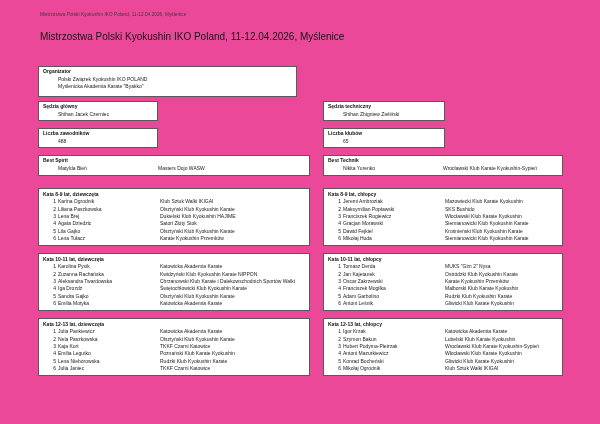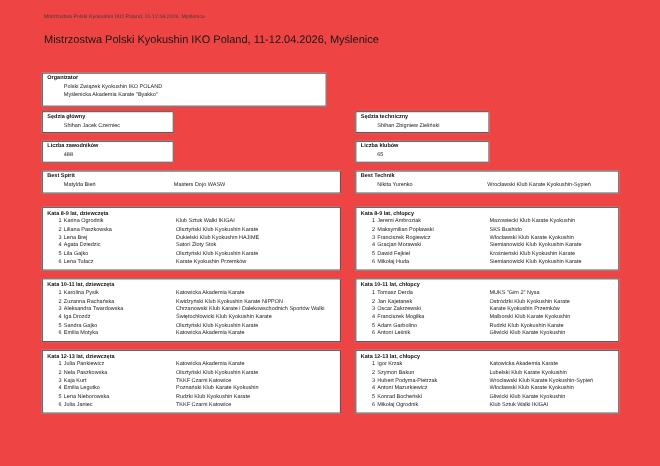--- a/index.html
+++ b/index.html
@@ -6,21 +6,21 @@
     margin: 0;
     padding: 0;
     background: #ffffff;
     font-family: "Liberation Sans", "DejaVu Sans", sans-serif;
     color: #1a1a1a;
   }
   #page {
     position: relative;
     width: 600px;
     height: 424px;
-    background: #ef4444;
+    background: #ec4899;
     overflow: hidden;
   }
   .tiny-header {
     position: absolute;
     left: 40px;
     top: 12px;
     font-size: 4.6px;
     color: #3a3a3a;
     letter-spacing: 0.1px;
   }

